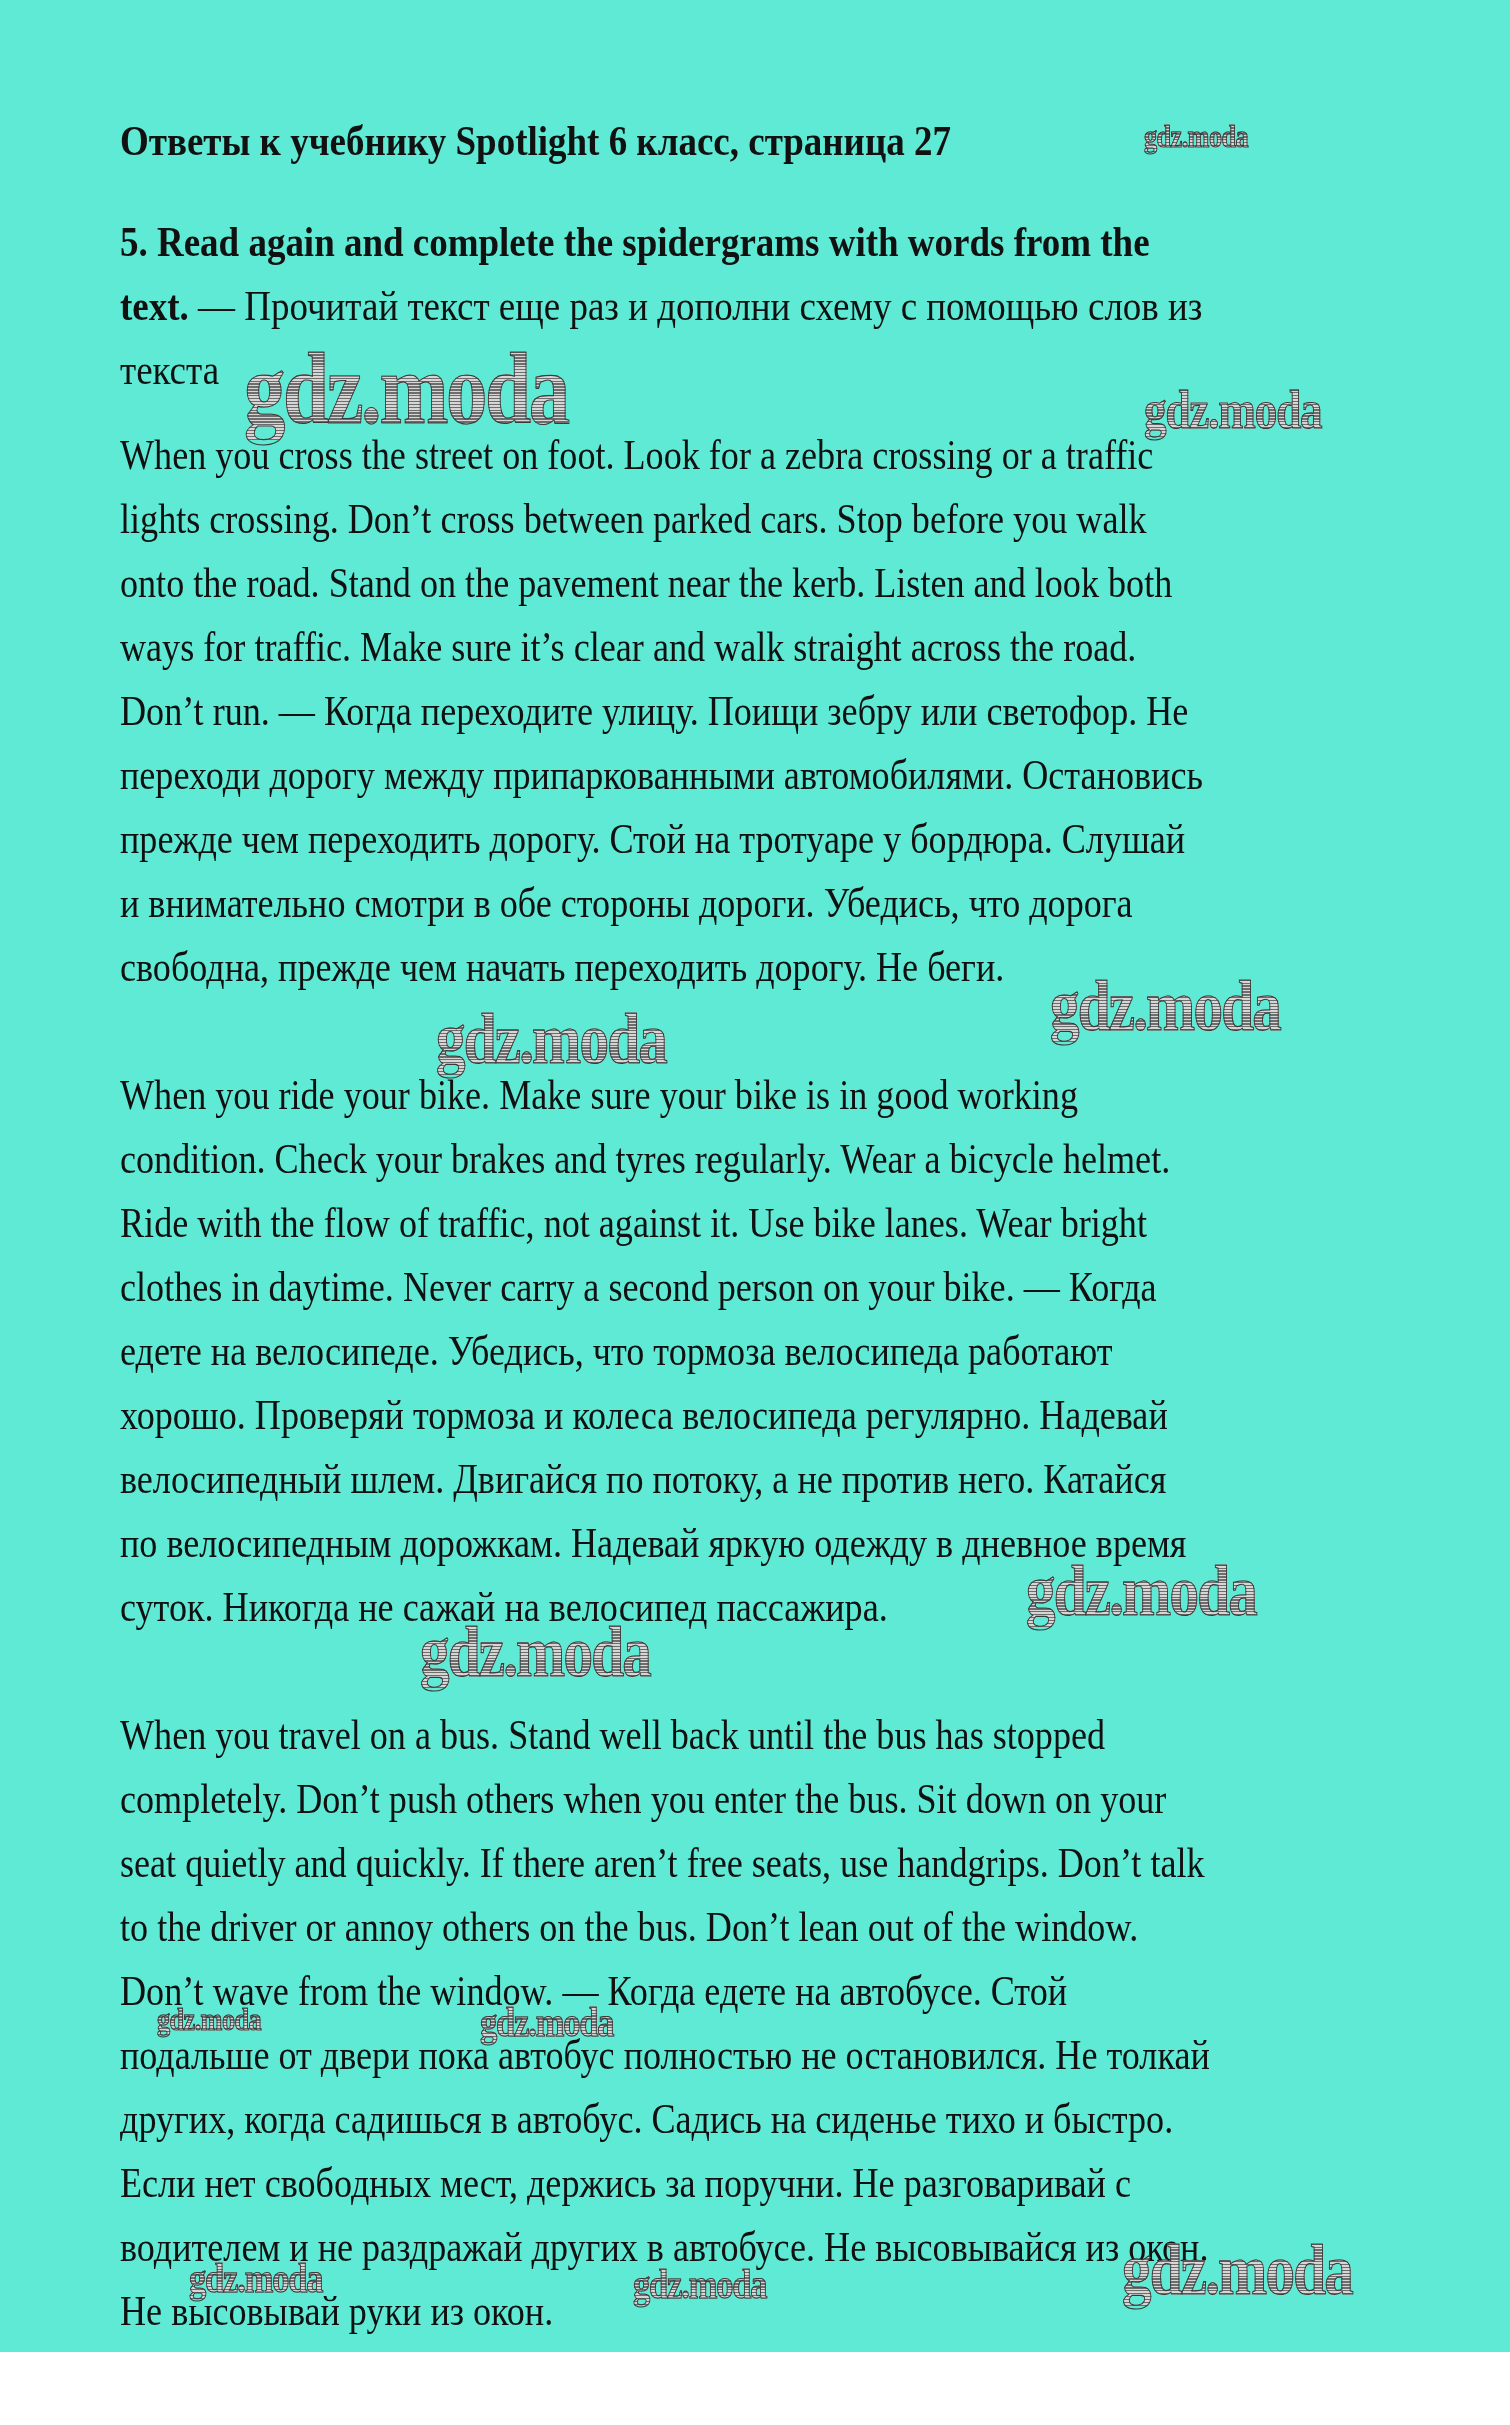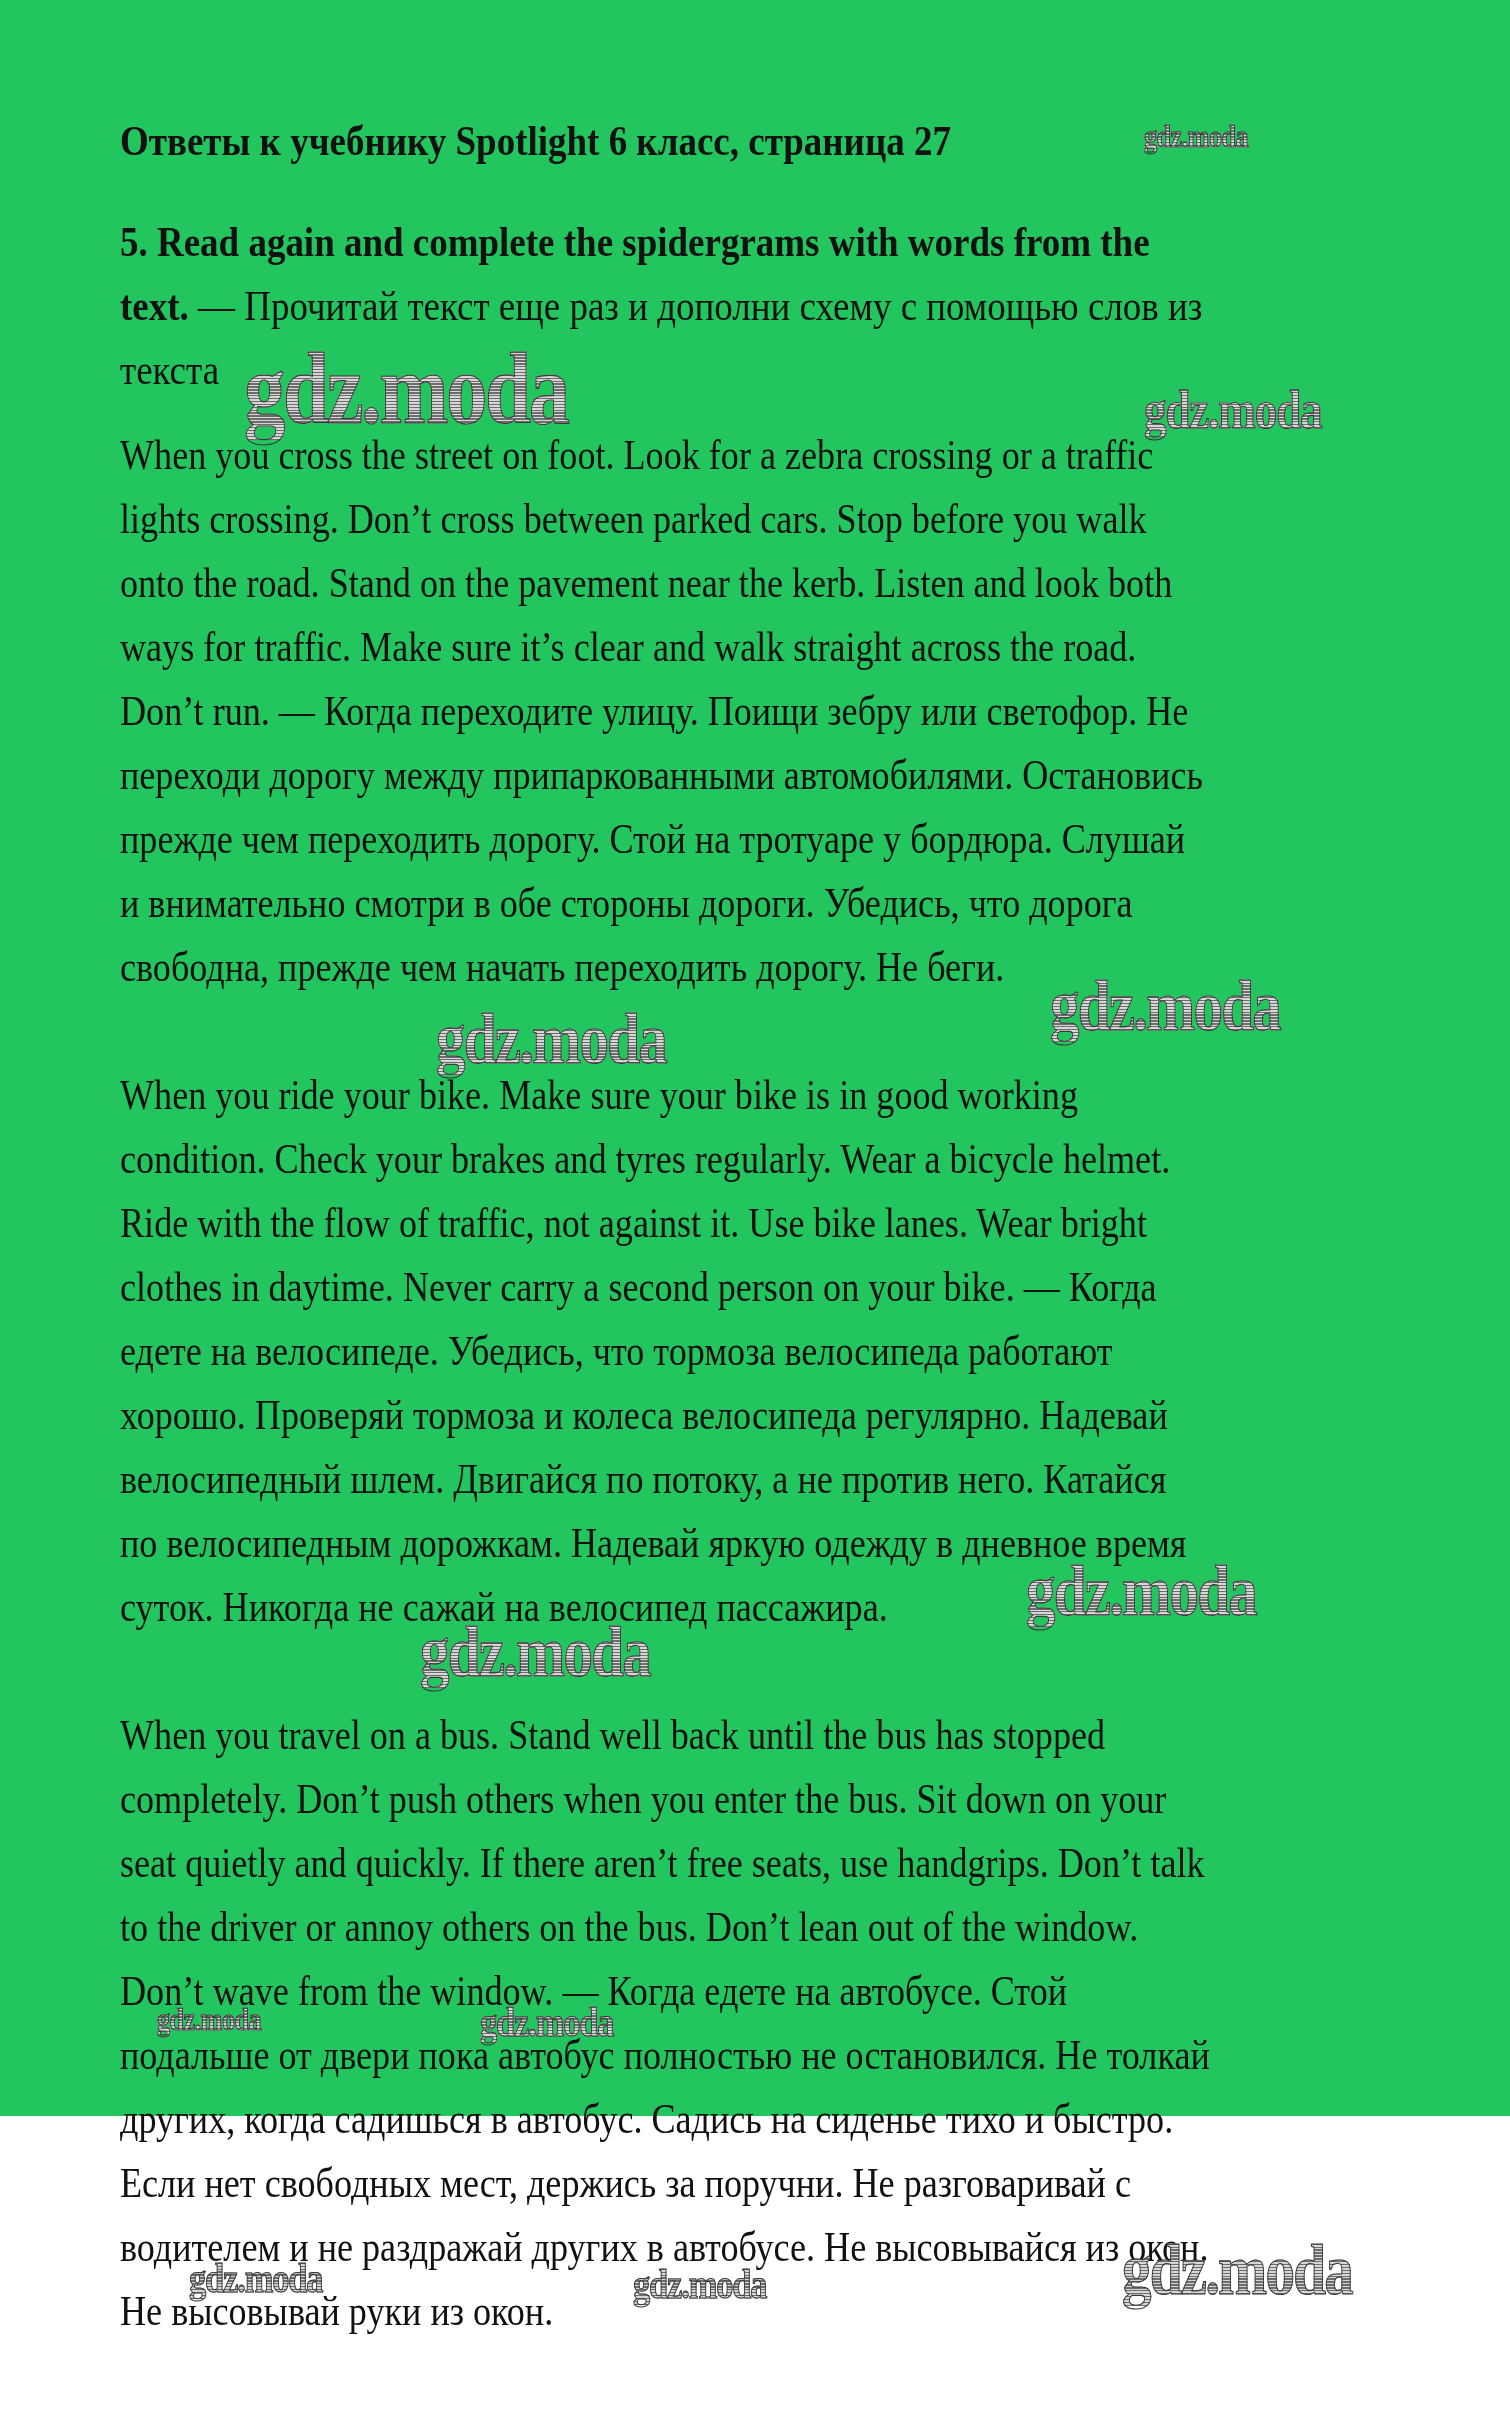--- a/index.html
+++ b/index.html
@@ -1,17 +1,17 @@
 <!DOCTYPE html>
 <html style="font-size:11.5px"><head>
 <meta charset="utf-8">
 <style>
   html, body { margin: 0; padding: 0; background: #ffffff; }
   body { width: 1511px; height: 2426px; position: relative; overflow: hidden; }
-  .page { position: absolute; left: 0; top: 0; width: 1511px; height: 2116px; background: #22c55e; }
+  .page { position: absolute; left: 0; top: 0; width: 1511px; height: 2352px; background: #5eead4; }
   .line {
     position: absolute; left: 120px;
     font-family: "Liberation Serif", "DejaVu Serif", serif;
     font-size: 42px; line-height: 46px; color: #111;
     white-space: nowrap;
     transform-origin: left top;
   }
   .bold { font-weight: bold; }
   .wm {
     position: absolute;

